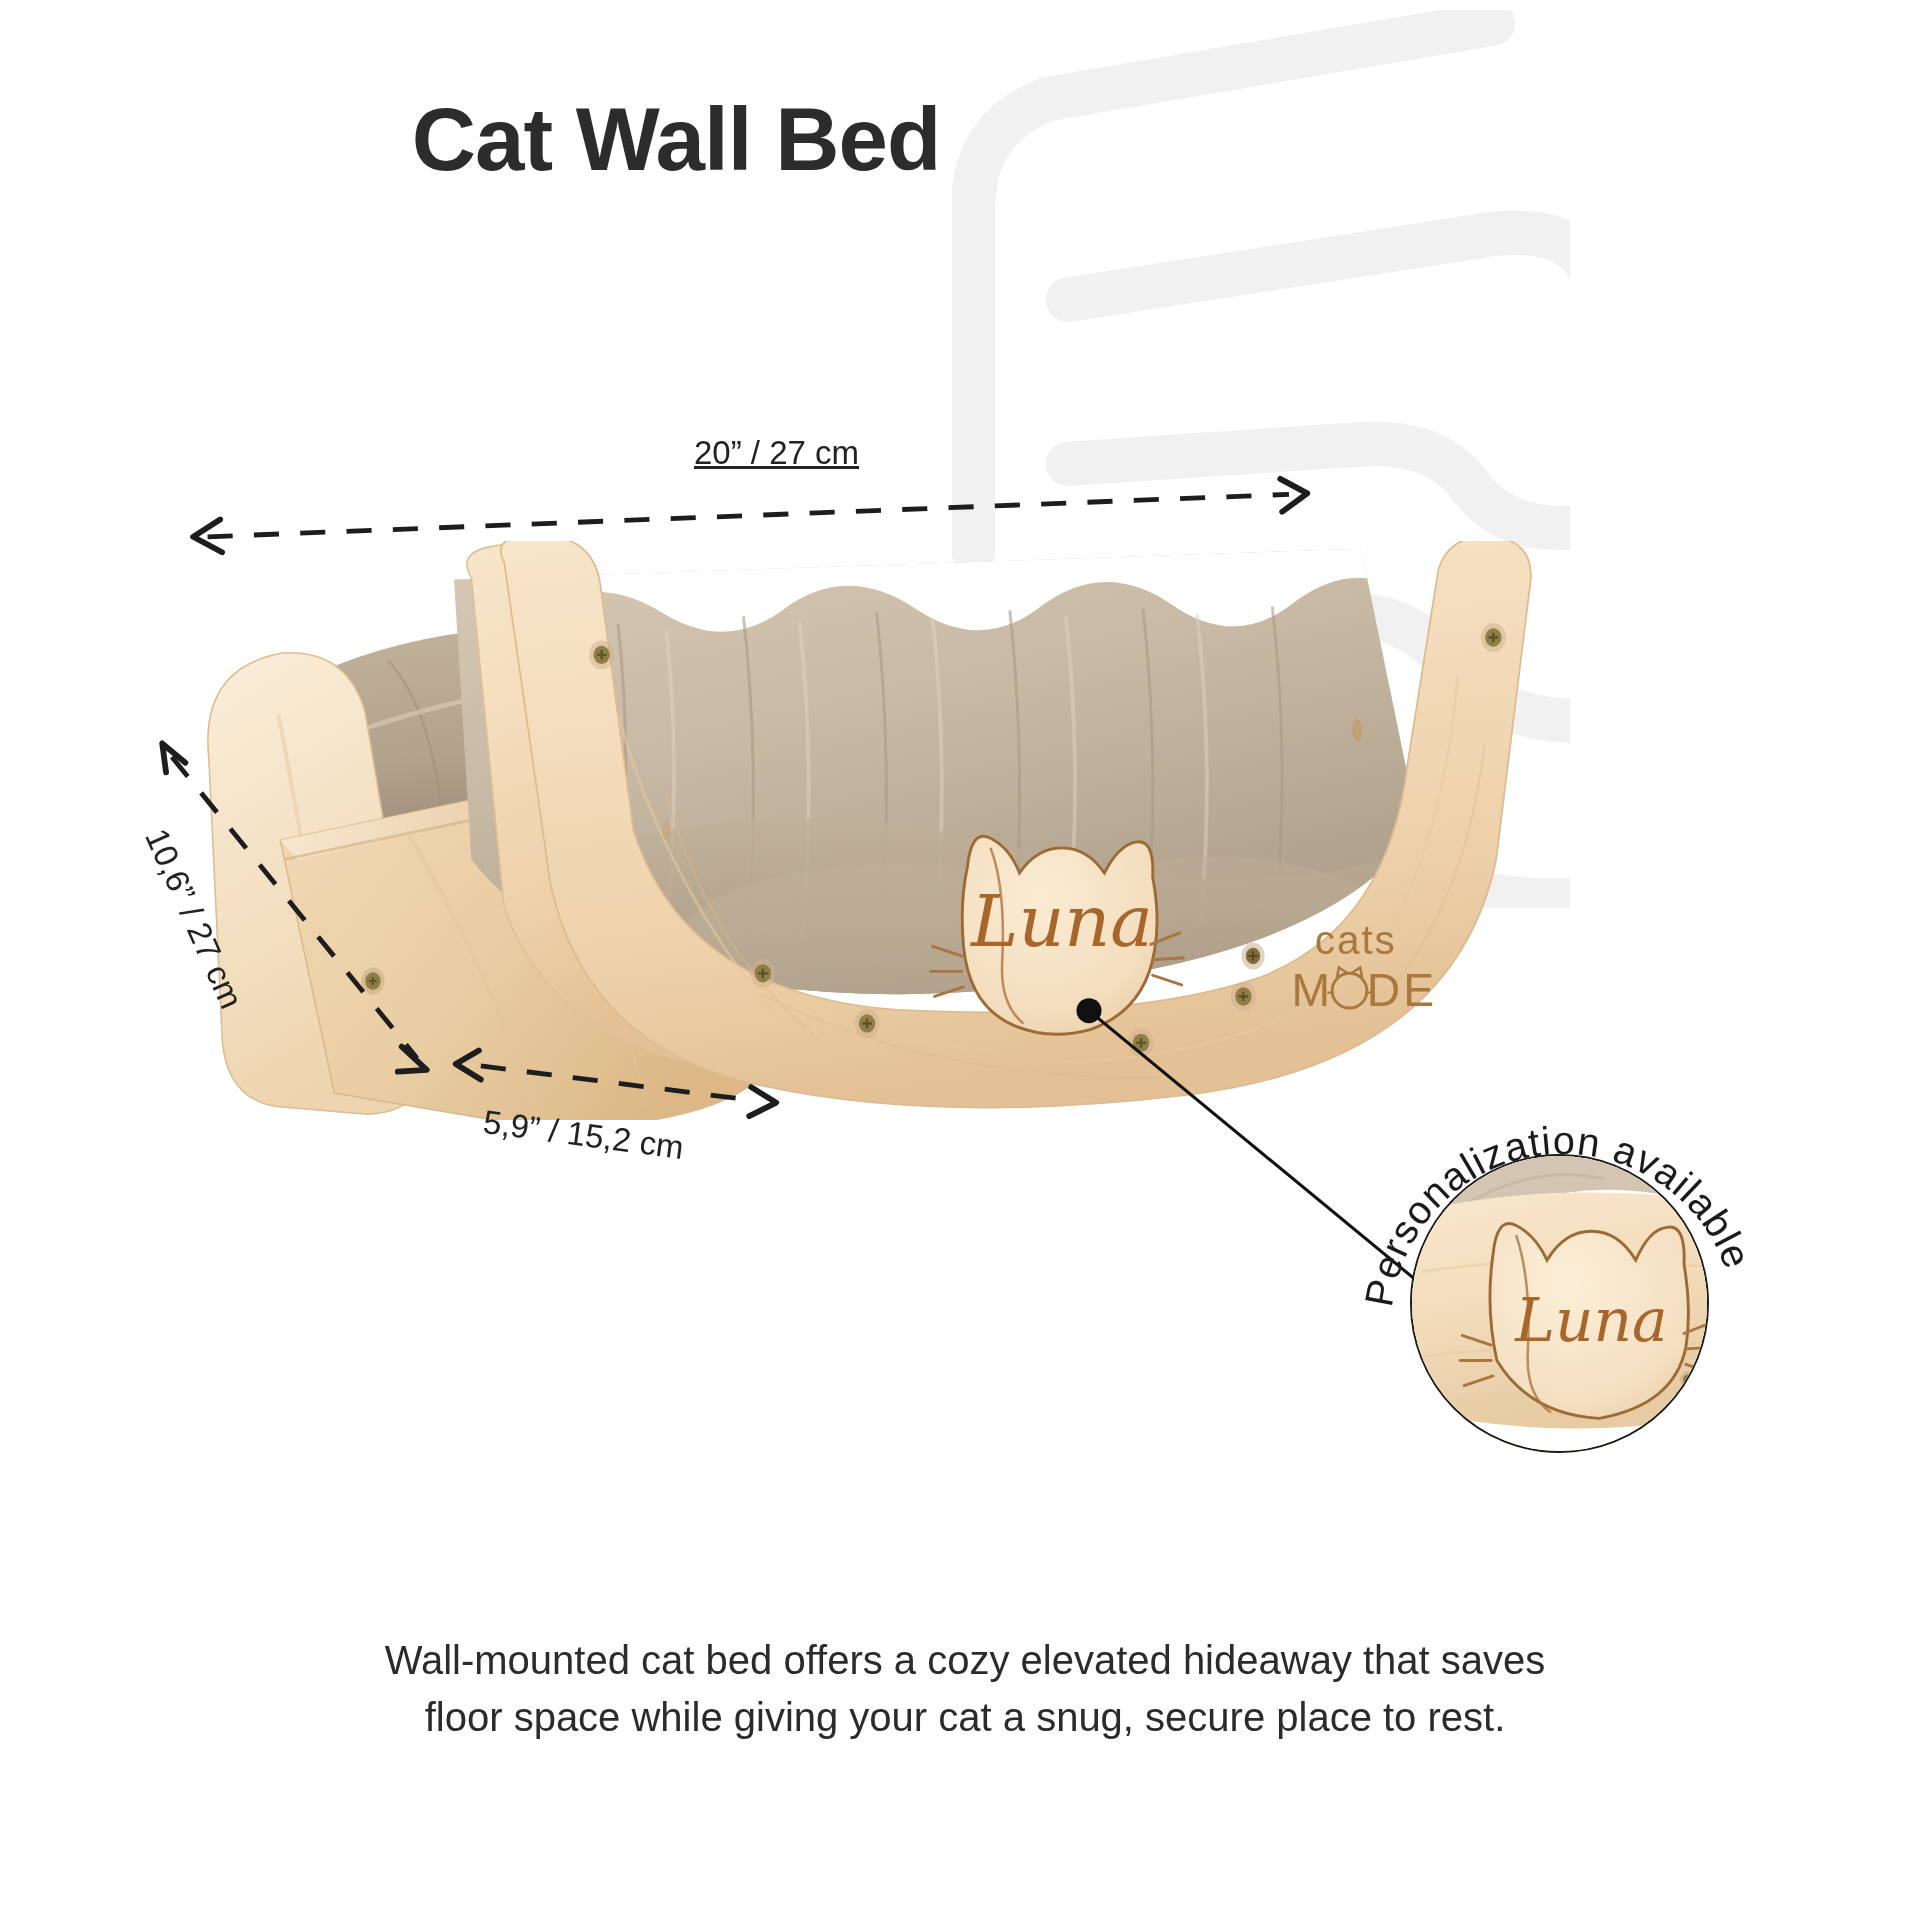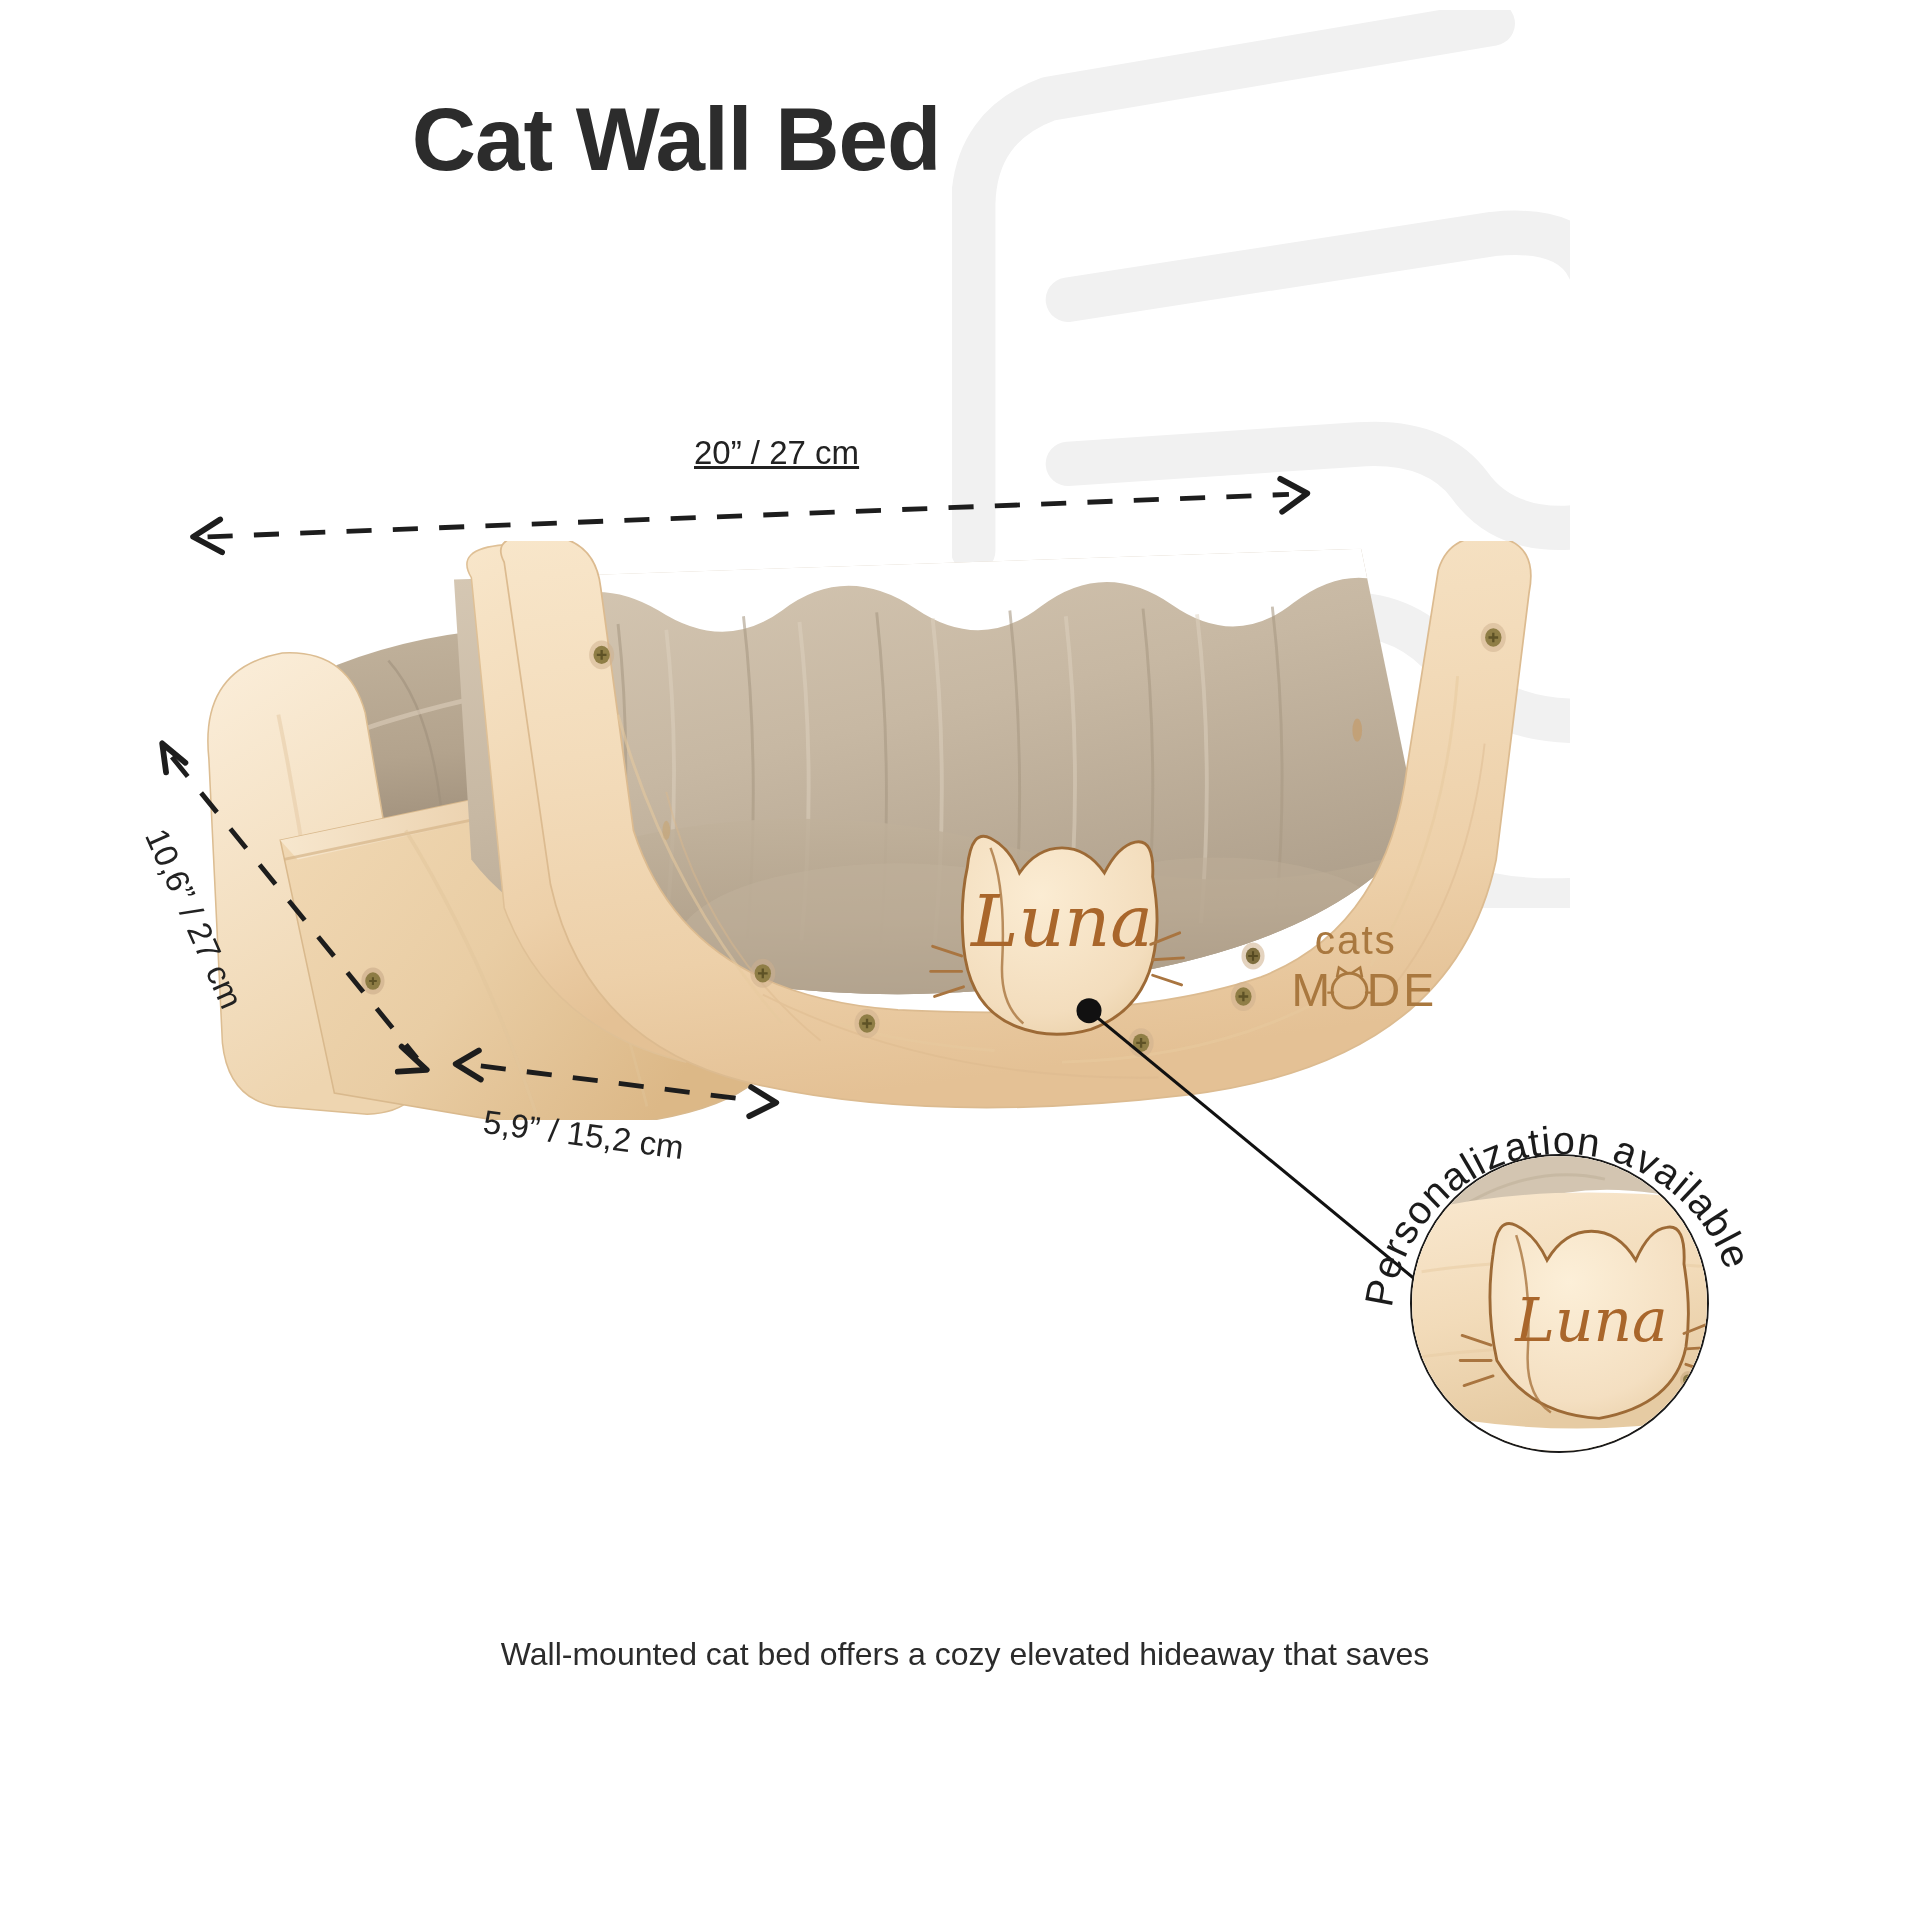--- a/index.html
+++ b/index.html
@@ -35,21 +35,21 @@
   .badge { position:absolute; left:1357px; top:1101px; width:406px; height:406px; }
   .badge-ring { position:absolute; left:53px; top:53px; width:299px; height:299px;
                 border-radius:50%; overflow:hidden; border:2.4px solid #1a1a1a;
                 background:#f3dcbb; }
   .badge-curve { position:absolute; inset:0; }
   .badge-curve text { font-family:"Liberation Sans", sans-serif; font-size:41px;
                       font-weight:500; fill:#1b1b1b; letter-spacing:1.2px; }
 
   
   .desc { position:absolute; left:212px; top:1632px; width:1506px; text-align:center;
-          font-size:32px; line-height:1.42; color:#2b2b2b; font-weight:400; }
+          font-size:40px; line-height:1.42; color:#2b2b2b; font-weight:400; }
 </style>
 </head>
 <body>
 
 <div id="stage">
 
   <svg class="watermark" viewBox="0 0 640 930" xmlns="http://www.w3.org/2000/svg">
     <g fill="none" stroke="#f1f1f1" stroke-width="46" stroke-linecap="round" stroke-linejoin="round">
       <path d="M 22 560 L 22 200 Q 24 120 100 92 L 560 14"></path>
       <path d="M 120 300 L 560 232 Q 640 224 660 268"></path>
@@ -351,16 +351,17 @@
         <path id="arcPath" d="M 36 248 A 178 178 0 1 1 230 410"></path>
       </defs>
       <text>
         <textPath href="#arcPath" startOffset="4%">Personalization available</textPath>
       </text>
     </svg>
   </div>
 
   <div class="desc">
     <div>Wall-mounted cat bed offers a cozy elevated hideaway that saves</div>
+    <div>floor space while giving your cat a snug, secure place to rest.</div>
   </div>
 
 </div>
 
 
 </body></html>

